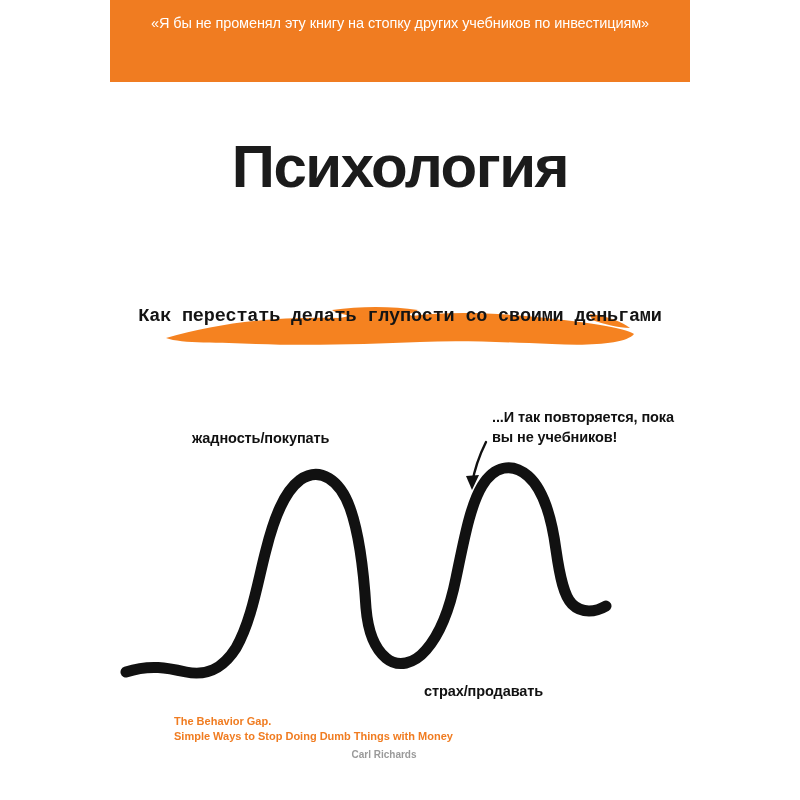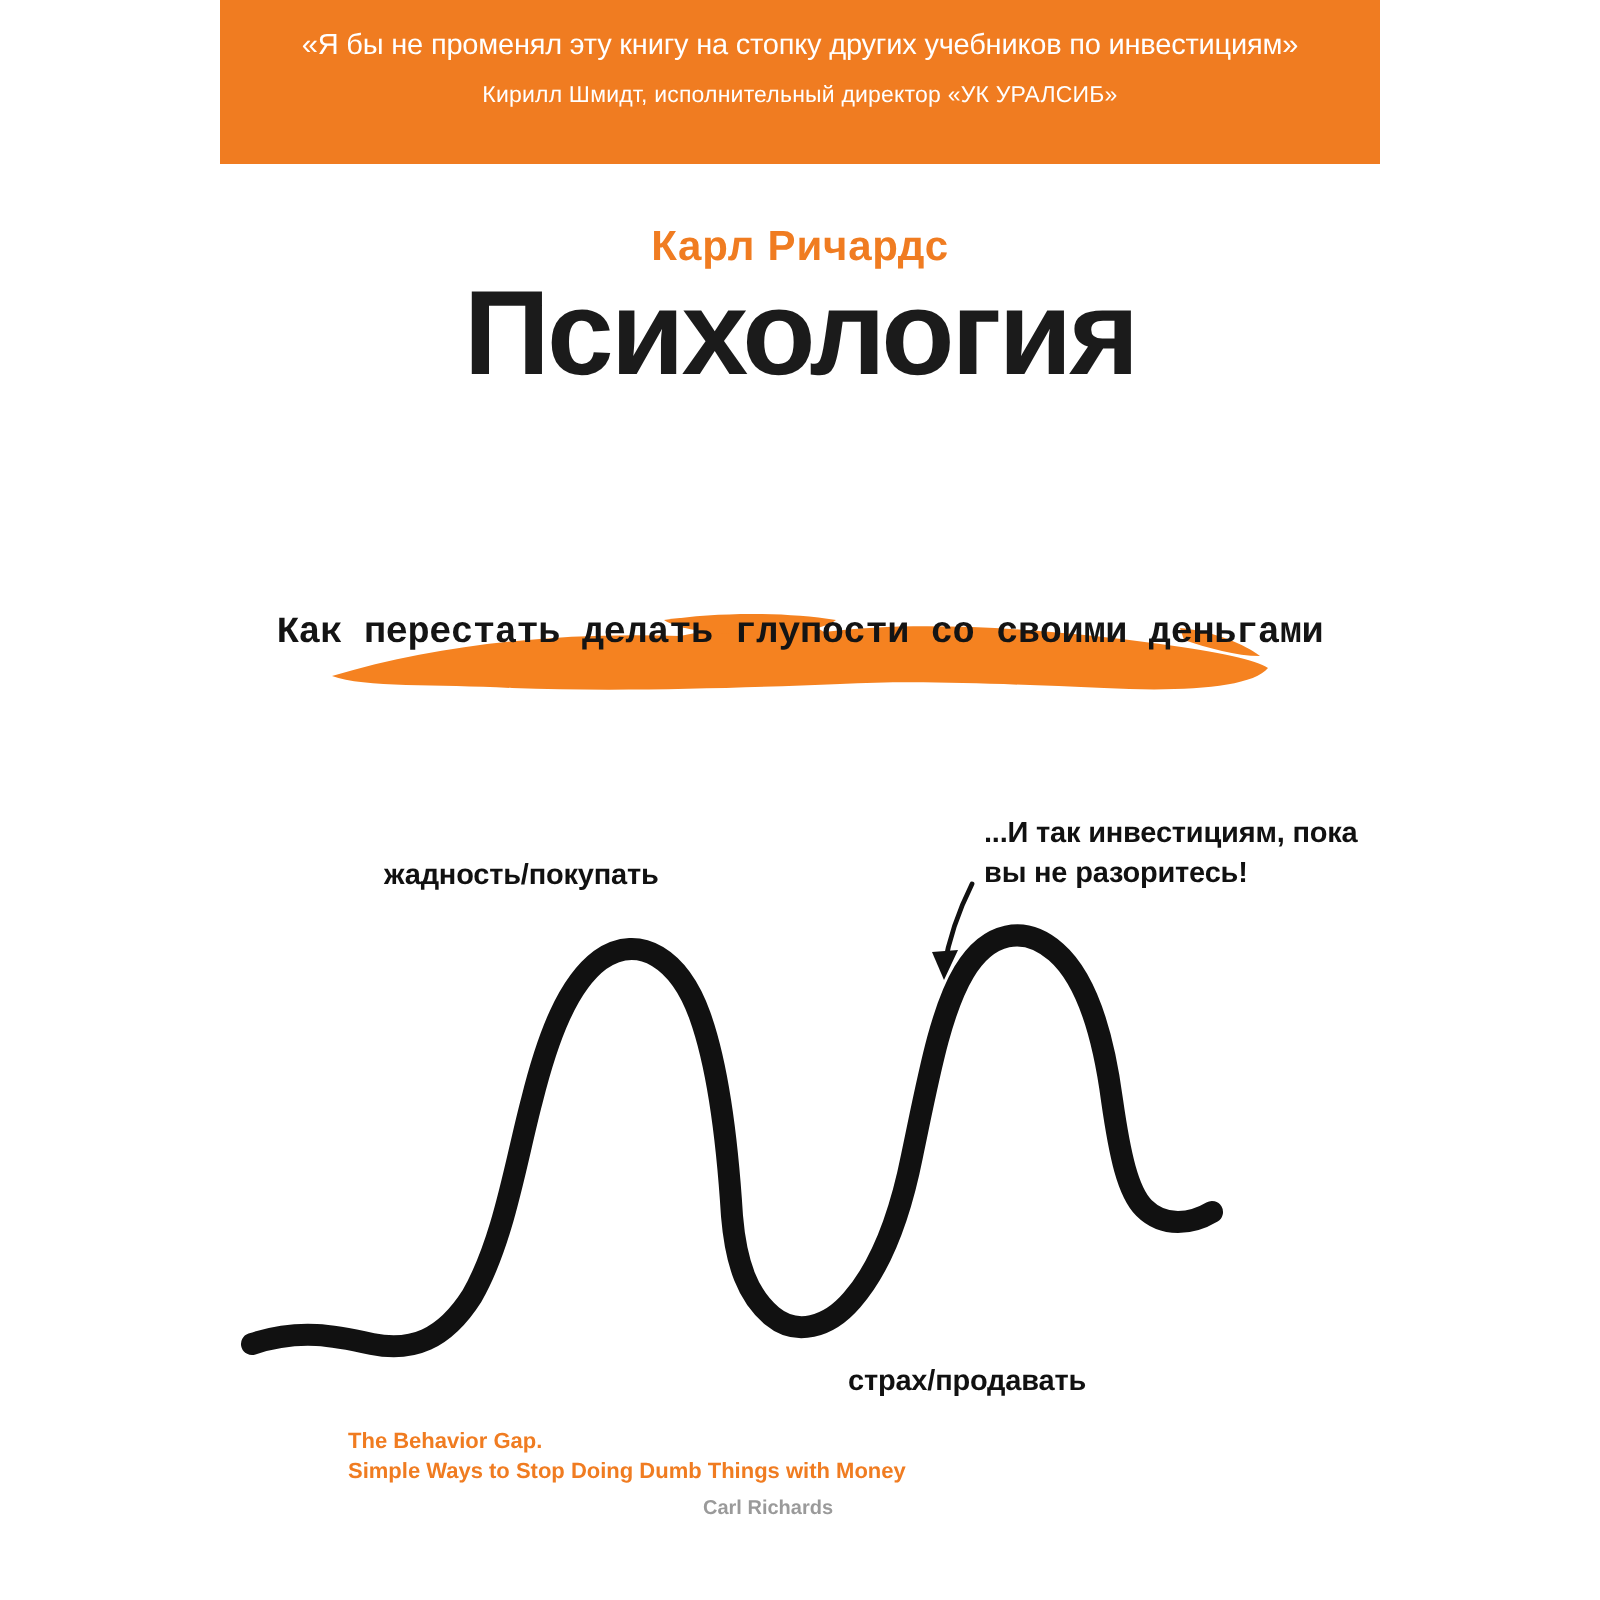--- a/index.html
+++ b/index.html
@@ -147,24 +147,22 @@
     text-align: center;
   }
 </style>
 </head>
 <body>
 
 <div class="cover">
 
   <div class="band">
     <div class="band-quote">«Я бы не променял эту книгу на стопку других учебников по инвестициям»</div>
-    <div class="band-attr">Кирилл Шмидт,  исполнительный директор «УК УРАЛСИБ»</div>
-  </div>
-
-  <div class="author">Карл Ричардс</div>
+  </div>
+
 
   <div class="title">
     <span class="l1">Психология</span>
   </div>
 
   <div class="subtitle-wrap">
     <svg class="brush" viewBox="0 0 480 46">
       <path d="M6,34 C60,18 120,12 180,14 C200,10 210,8 216,12 C228,6 244,6 252,12
                C300,6 360,10 420,18 C450,22 468,26 474,30
                C466,40 430,42 392,40 C340,38 300,36 260,38
@@ -195,21 +193,21 @@
         <polygon points="-34,4 0,-1 0,19 -34,14" fill="#1a1a1a"></polygon>
         <rect x="26" y="-10" width="150" height="38" rx="8" fill="#111111"></rect>
         <rect x="30" y="-6" width="142" height="9" rx="4" fill="#caa94b" opacity="0.95"></rect>
         <rect x="34" y="8" width="120" height="14" rx="3" fill="#f2f2f2" opacity="0.92"></rect>
         <rect x="168" y="-10" width="14" height="38" rx="5" fill="#3a3a3a"></rect>
       </g>
     </svg>
 
     <div class="lbl lbl-greed">жадность/покупать</div>
     <div class="lbl lbl-fear">страх/продавать</div>
-    <div class="lbl lbl-note">...И так инвестициям, пока вы не разоритесь!</div>
+    <div class="lbl lbl-note">...И так повторяется, пока вы не учебников!</div>
   </div>
 
   <div class="en">
     <div class="en-1">The Behavior Gap.</div>
     <div class="en-2">Simple Ways to Stop Doing Dumb Things with Money</div>
     <div class="en-3">Carl Richards</div>
   </div>
 
 </div>
 

